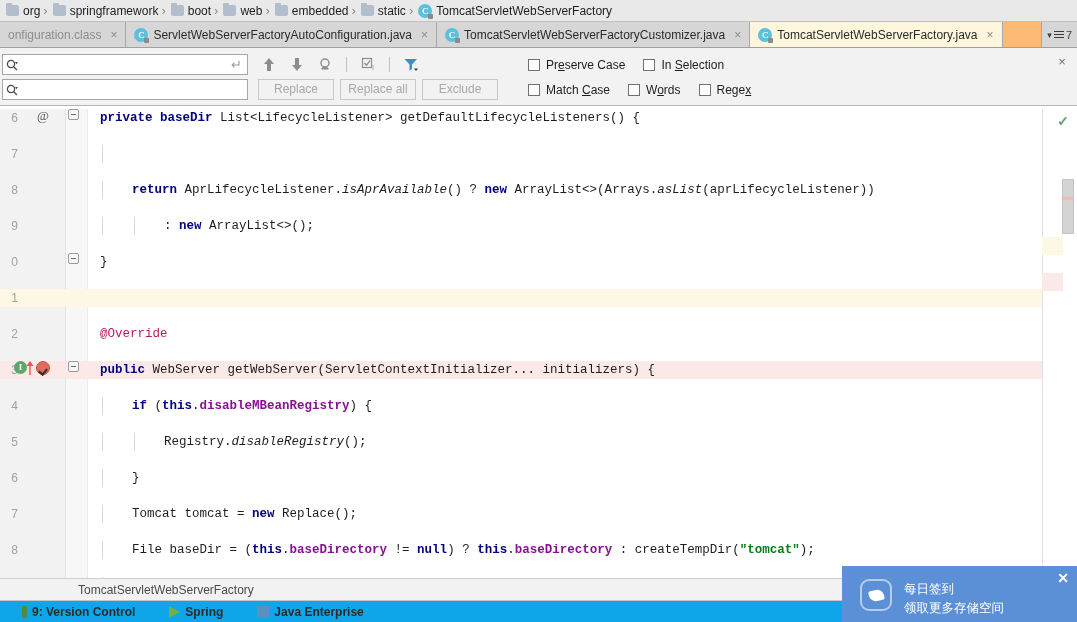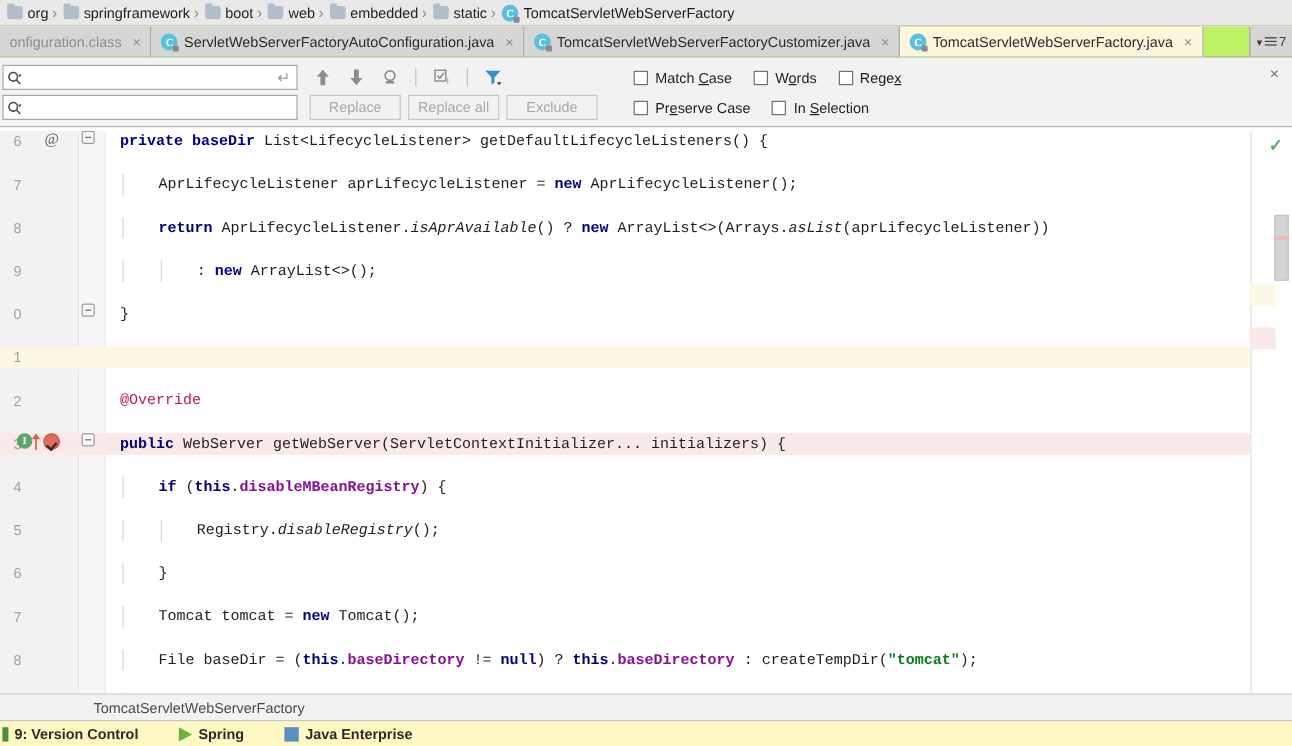--- a/index.html
+++ b/index.html
@@ -40,21 +40,21 @@
     font-weight: bold; font-family: "Liberation Serif", serif; display: inline-block;
     position: relative;
   }
   .ic-class.locked::after {
     content: ""; position: absolute; right: -1px; bottom: -1px; width: 5px; height: 5px;
     background: #8a8a8a; border-radius: 1px;
   }
 
   
   .tabbar {
-    height: 26px; background: #bef264;
+    height: 26px; background: #fdba74;
     border-bottom: 1px solid #a0a0a0;
     display: flex; align-items: stretch; overflow: hidden; position: relative;
   }
   .tab {
     display: flex; align-items: center; gap: 5px;
     padding: 0 8px; height: 26px; white-space: nowrap;
     border-right: 1px solid #a8a8a8;
     background: #d6d6d6; font-size: 12px; color: #2b2b2b;
   }
   .tab.dim { color: #8d8d8d; }
@@ -190,22 +190,22 @@
 
   
   .breadcrumb-bottom {
     position: absolute; left: 0; right: 0; bottom: 22px; height: 22px;
     background: #f2f2f2; border-top: 1px solid #cfcfcf;
     display: flex; align-items: center; font-size: 12px; color: #4a4a4a;
     padding-left: 78px;
   }
   .statusbar {
     position: absolute; left: 0; right: 0; bottom: 0; height: 22px;
-    background: #fef9c3; border-top: 1px solid #c6c6c6;
-    display: flex; align-items: center; gap: 34px; padding-left: 2px;
+    background: #0ea5e9; border-top: 1px solid #c6c6c6;
+    display: flex; align-items: center; gap: 34px; padding-left: 22px;
     font-size: 12px; color: #2b2b2b; font-weight: bold; overflow: hidden;
   }
   .sbitem { display: flex; align-items: center; gap: 5px; white-space: nowrap; }
   .sb-vc { width: 5px; height: 12px; background: #4a8f3c; }
   .sb-spring { width: 0; height: 0; border-left: 11px solid #6db33f; border-top: 6px solid transparent; border-bottom: 6px solid transparent; }
   .sb-jee { width: 12px; height: 12px; background: #5a8fc4; }
 
   
   .toast {
     position: absolute; left: 842px; top: 566px; width: 235px; height: 56px;
@@ -357,67 +357,67 @@
         </span>
         <input class="finp" id="replace-input" value="" placeholder="" style="">
       </div>
       <div class="btns">
         <div class="gbtn">Replace</div>
         <div class="gbtn">Replace all</div>
         <div class="gbtn">Exclude</div>
       </div>
     </div>
     <div class="checks" id="find-options">
+        <div class="chkrow">
+          <label class="chk">
+            <span class="box"></span>
+            <span>Pr<u>e</u>serve Case</span>
+          </label>
+          <label class="chk">
+            <span class="box"></span>
+            <span>In <u>S</u>election</span>
+          </label>
+        </div>
         <div class="chkrow">
           <label class="chk">
             <span class="box"></span>
             <span>Match <u>C</u>ase</span>
           </label>
           <label class="chk">
             <span class="box"></span>
             <span>W<u>o</u>rds</span>
           </label>
           <label class="chk">
             <span class="box"></span>
             <span>Rege<u>x</u></span>
           </label>
         </div>
-        <div class="chkrow">
-          <label class="chk">
-            <span class="box"></span>
-            <span>Pr<u>e</u>serve Case</span>
-          </label>
-          <label class="chk">
-            <span class="box"></span>
-            <span>In <u>S</u>election</span>
-          </label>
-        </div>
       </div>
     <div class="find-close">×</div>
   </div>
 
   <div class="editor">
     <div class="gutter"></div>
     <div class="fold-strip"></div>
     <div class="code-area" id="code-area">
         <div class="row" style="top: 0px;"><span class="lnum">6</span><span class="at-icon">@</span><span class="fold-mark"></span><span class="txt" style="left: 100px;"><span class="kw">private </span><span class="kw">baseDir </span><span class="plain">List&lt;LifecycleListener&gt; getDefaultLifecycleListeners() {</span></span></div>
-        <div class="row" style="top: 18px;"><span class="lnum">7</span><span class="guide" style="left: 102px;"></span><span class="txt" style="left: 132px;"><span class="plain">AprLifecycleListener aprLifecycleListener = </span><span class="kw">new </span><span class="plain">AprLifecycleListener();</span></span></div>
+        <div class="row" style="top: 18px;"><span class="lnum">7</span><span class="guide" style="left: 102px;"></span></div>
         <div class="row" style="top: 36px;"><span class="lnum">8</span><span class="guide" style="left: 102px;"></span><span class="txt" style="left: 132px;"><span class="kw">return </span><span class="plain">AprLifecycleListener.</span><span class="stat">isAprAvailable</span><span class="plain">() ? </span><span class="kw">new </span><span class="plain">ArrayList&lt;&gt;(Arrays.</span><span class="stat">asList</span><span class="plain">(aprLifecycleListener))</span></span></div>
         <div class="row" style="top: 54px;"><span class="lnum">9</span><span class="guide" style="left: 102px;"></span><span class="guide" style="left: 134px;"></span><span class="txt" style="left: 164px;"><span class="plain">: </span><span class="kw">new </span><span class="plain">ArrayList&lt;&gt;();</span></span></div>
         <div class="row" style="top: 72px;"><span class="lnum">0</span><span class="fold-mark"></span><span class="txt" style="left: 100px;"><span class="plain">}</span></span></div>
         <div class="row hl-caret" style="top: 90px;"><span class="lnum">1</span><span class="txt" style="left: 100px;"><span class="plain"></span></span></div>
         <div class="row" style="top: 108px;"><span class="lnum">2</span><span class="txt" style="left: 100px;"><span class="ann">@Override</span></span></div>
         <div class="row hl-pink" style="top: 126px;"><span class="lnum">3</span><span class="impl-icon">I</span><span class="uparrow"><svg width="8" height="15" viewBox="0 0 8 15">
               <line x1="4" y1="14" x2="4" y2="3" stroke="#e05a4f" stroke-width="1.4"></line>
               <polygon points="4,0 7.5,5 0.5,5" fill="#e05a4f"></polygon>
             </svg></span><span class="bp-icon"></span><span class="fold-mark"></span><span class="txt" style="left: 100px;"><span class="kw">public </span><span class="plain">WebServer getWebServer(ServletContextInitializer... initializers) {</span></span></div>
         <div class="row" style="top: 144px;"><span class="lnum">4</span><span class="guide" style="left: 102px;"></span><span class="txt" style="left: 132px;"><span class="kw">if </span><span class="plain">(</span><span class="kw">this</span><span class="plain">.</span><span class="fld">disableMBeanRegistry</span><span class="plain">) {</span></span></div>
         <div class="row" style="top: 162px;"><span class="lnum">5</span><span class="guide" style="left: 102px;"></span><span class="guide" style="left: 134px;"></span><span class="txt" style="left: 164px;"><span class="plain">Registry.</span><span class="stat">disableRegistry</span><span class="plain">();</span></span></div>
         <div class="row" style="top: 180px;"><span class="lnum">6</span><span class="guide" style="left: 102px;"></span><span class="txt" style="left: 132px;"><span class="plain">}</span></span></div>
-        <div class="row" style="top: 198px;"><span class="lnum">7</span><span class="guide" style="left: 102px;"></span><span class="txt" style="left: 132px;"><span class="plain">Tomcat tomcat = </span><span class="kw">new </span><span class="plain">Tomcat();</span></span></div>
+        <div class="row" style="top: 198px;"><span class="lnum">7</span><span class="guide" style="left: 102px;"></span><span class="txt" style="left: 132px;"><span class="plain">Tomcat tomcat = </span><span class="kw">new </span><span class="plain">Replace();</span></span></div>
         <div class="row" style="top: 216px;"><span class="lnum">8</span><span class="guide" style="left: 102px;"></span><span class="txt" style="left: 132px;"><span class="plain">File baseDir = (</span><span class="kw">this</span><span class="plain">.</span><span class="fld">baseDirectory</span><span class="plain"> != </span><span class="kw">null</span><span class="plain">) ? </span><span class="kw">this</span><span class="plain">.</span><span class="fld">baseDirectory</span><span class="plain"> : createTempDir(</span><span class="str">"tomcat"</span><span class="plain">);</span></span></div>
         <div class="row" style="top: 234px;"><span class="lnum">9</span><span class="guide" style="left: 102px;"></span><span class="txt" style="left: 132px;"><span class="plain">tomcat.setBaseDir(baseDir.getAbsolutePath());</span></span></div>
       </div>
     <div class="markerbar">
       <div class="ok-check">✓</div>
       <div class="mk-band" style="top:128px;height:18px;background:#fdf8e3;"></div>
       <div class="mk-band" style="top:164px;height:18px;background:#fbe9e7;"></div>
       <div class="sb-thumb" style="top:70px;height:55px;"></div>
       <div class="sb-mark" style="top:88px;"></div>
     </div>
@@ -435,14 +435,20 @@
       <div class="sbitem">
         <span class="sb-spring"></span>
         <span>Spring</span>
       </div>
       <div class="sbitem">
         <span class="sb-jee"></span>
         <span>Java Enterprise</span>
       </div>
     </div>
 
+  <div class="toast">
+    <div class="toast-icon"></div>
+    <div class="toast-title">每日签到</div>
+    <div class="toast-sub">领取更多存储空间</div>
+    <div class="toast-close">✕</div>
+  </div>
 
 </div>
 
 </body></html>

